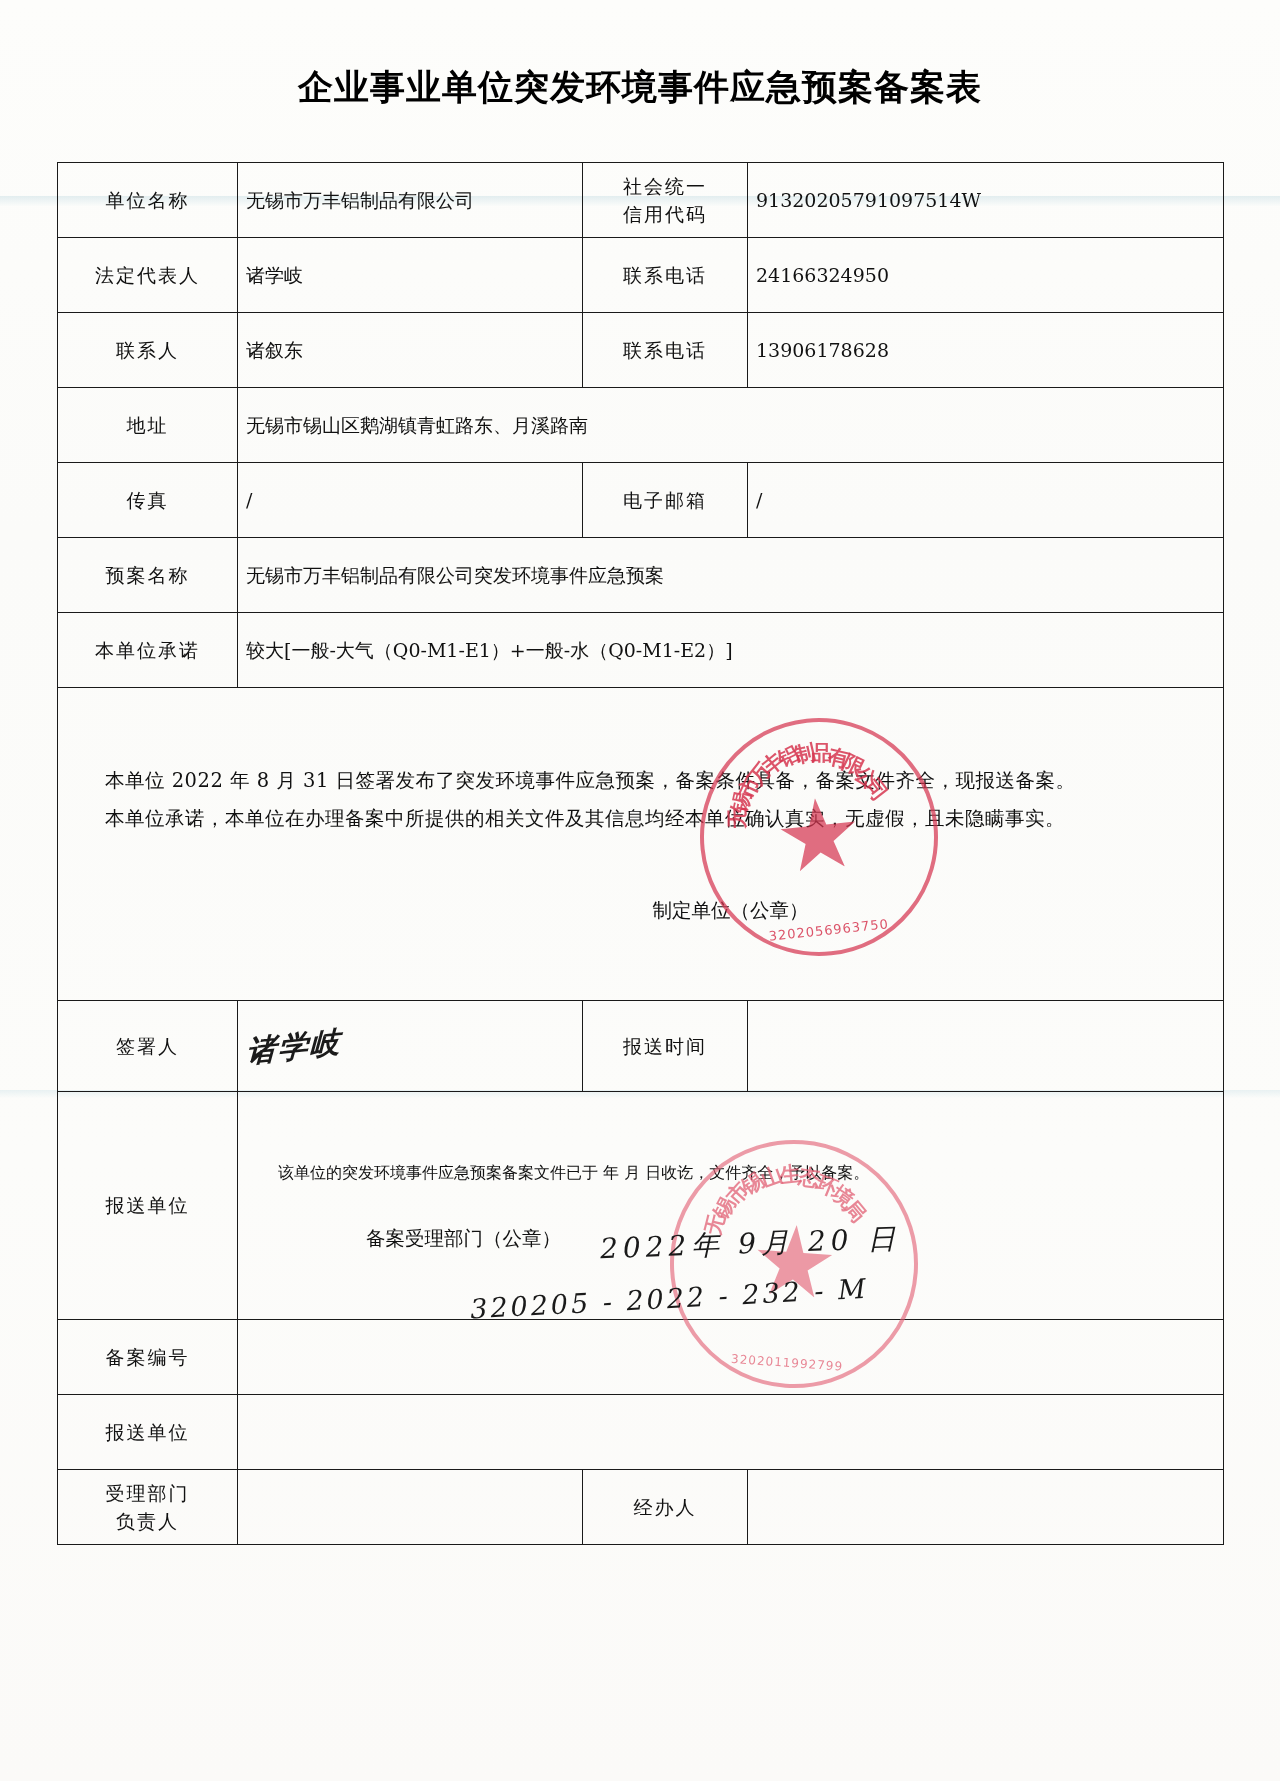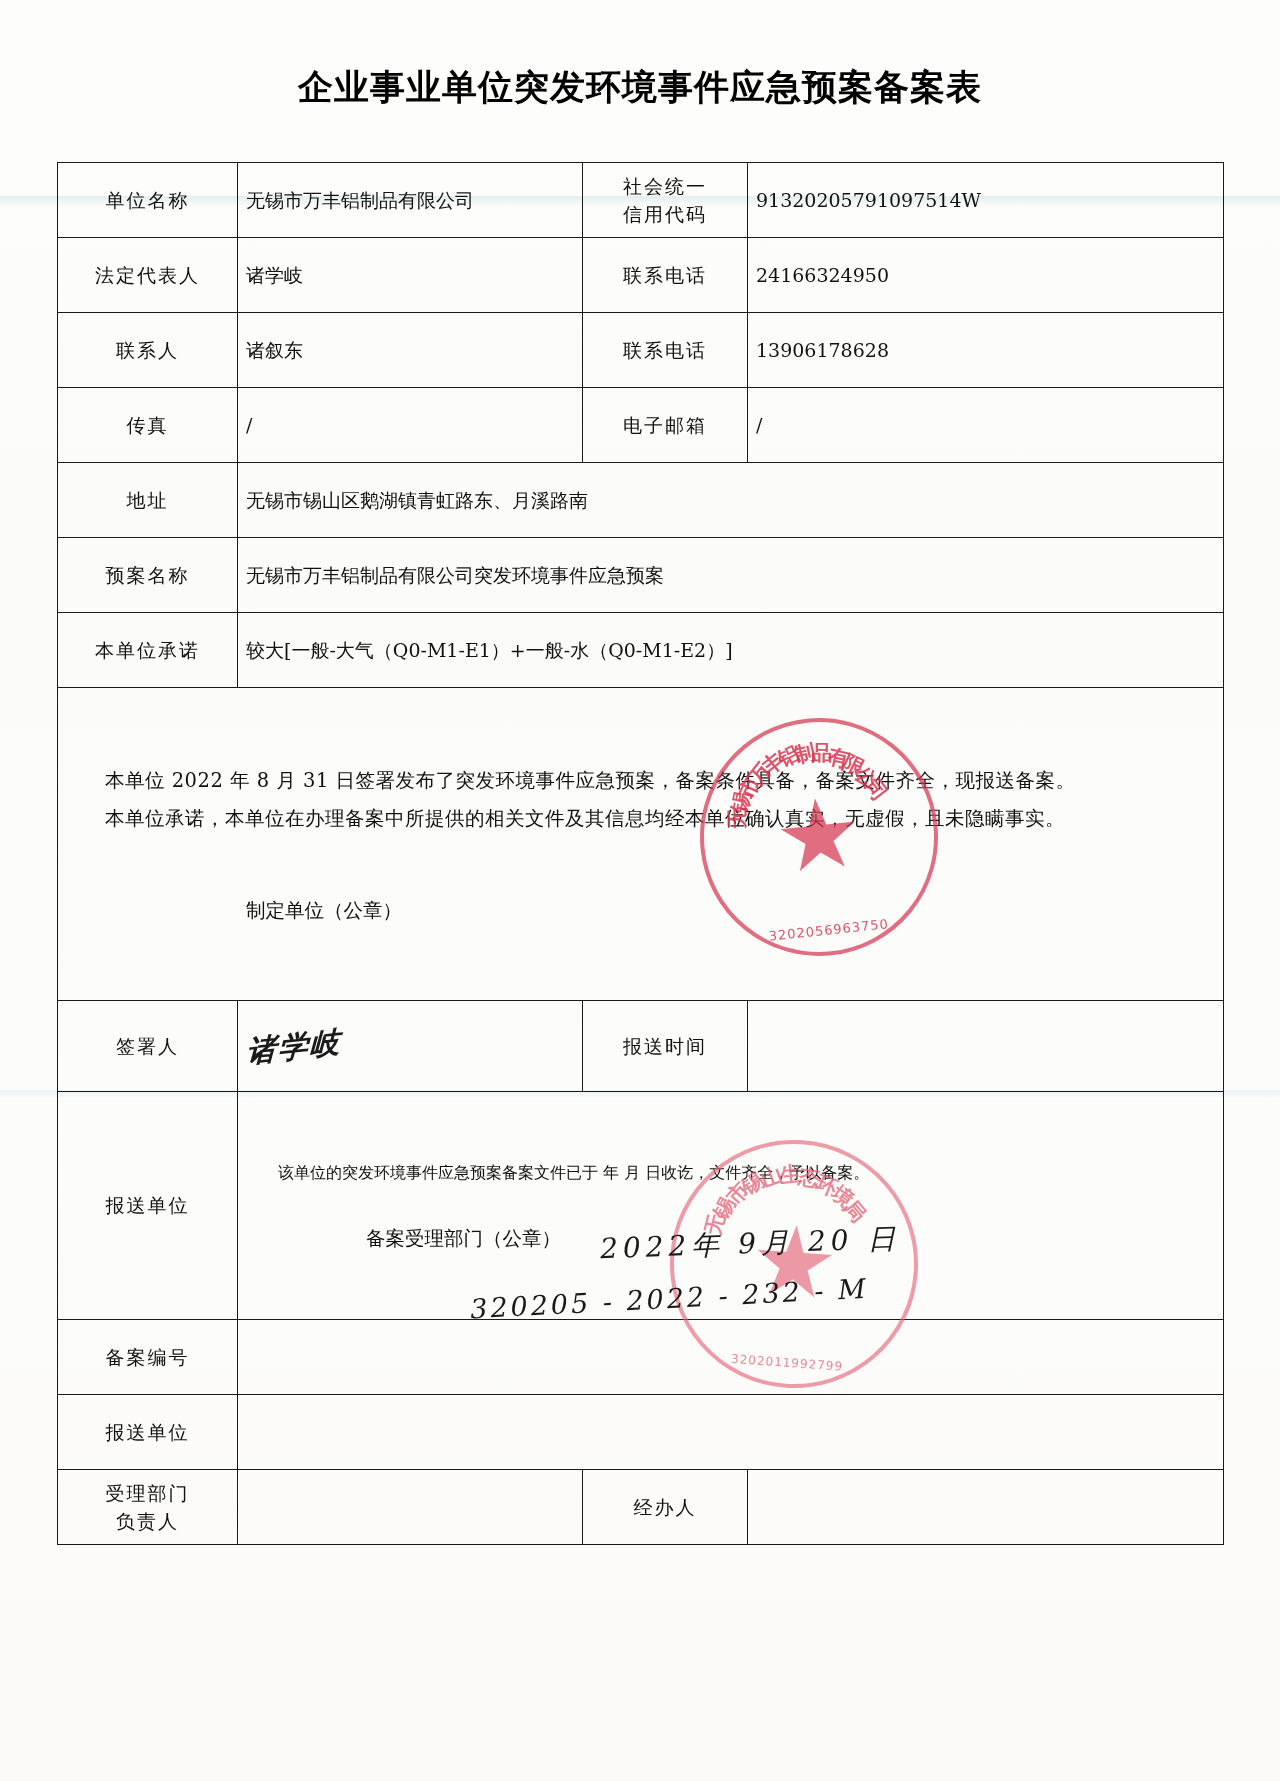--- a/index.html
+++ b/index.html
@@ -79,20 +79,21 @@
   .statement p {
     margin: 0;
     text-indent: 2em;
     font-size: 19.5px;
     line-height: 1.95;
     letter-spacing: 0.5px;
   }
   .statement p.first { }
   .maker {
     margin-top: 58px;
+    text-align: center;
     padding-left: 180px;
     font-size: 19.5px;
   }
 
   .sign-cell { height: 78px; }
   .opinion-cell {
     height: 215px;
     vertical-align: top;
   }
   .opinion-cell p {
@@ -230,28 +231,28 @@
         <td class="lbl">联系电话</td>
         <td class="val">24166324950</td>
       </tr>
       <tr class="h-row">
         <td class="lbl">联系人</td>
         <td class="val">诸叙东</td>
         <td class="lbl">联系电话</td>
         <td class="val">13906178628</td>
       </tr>
       <tr class="h-row">
+        <td class="lbl">地址</td>
+        <td class="val" colspan="3">无锡市锡山区鹅湖镇青虹路东、月溪路南</td>
+      </tr>
+      <tr class="h-row">
         <td class="lbl">传真</td>
         <td class="val">/</td>
         <td class="lbl">电子邮箱</td>
         <td class="val">/</td>
-      </tr>
-      <tr class="h-row">
-        <td class="lbl">地址</td>
-        <td class="val" colspan="3">无锡市锡山区鹅湖镇青虹路东、月溪路南</td>
       </tr>
       <tr class="h-row">
         <td class="lbl">预案名称</td>
         <td class="val" colspan="3">无锡市万丰铝制品有限公司突发环境事件应急预案</td>
       </tr>
       <tr class="h-row">
         <td class="lbl">本单位承诺</td>
         <td class="val" colspan="3">较大[一般-大气（Q0-M1-E1）+一般-水（Q0-M1-E2）]</td>
       </tr>
       <tr>

